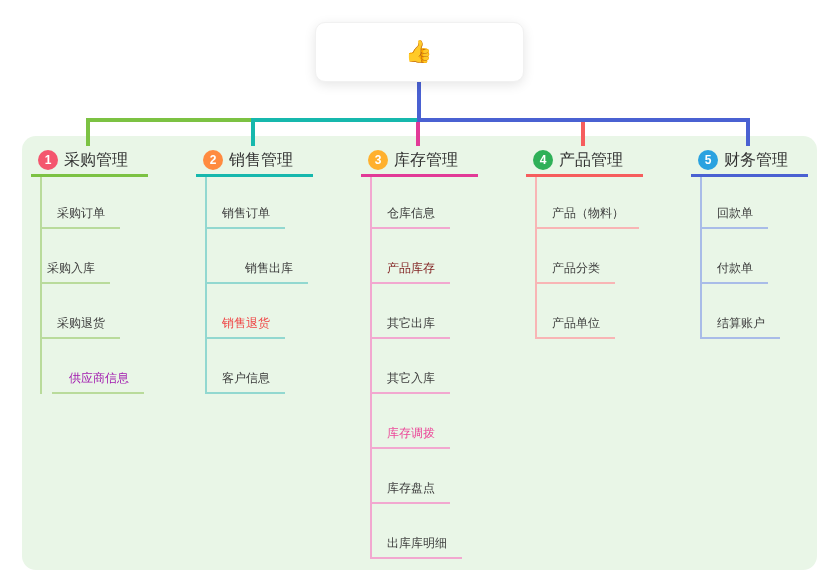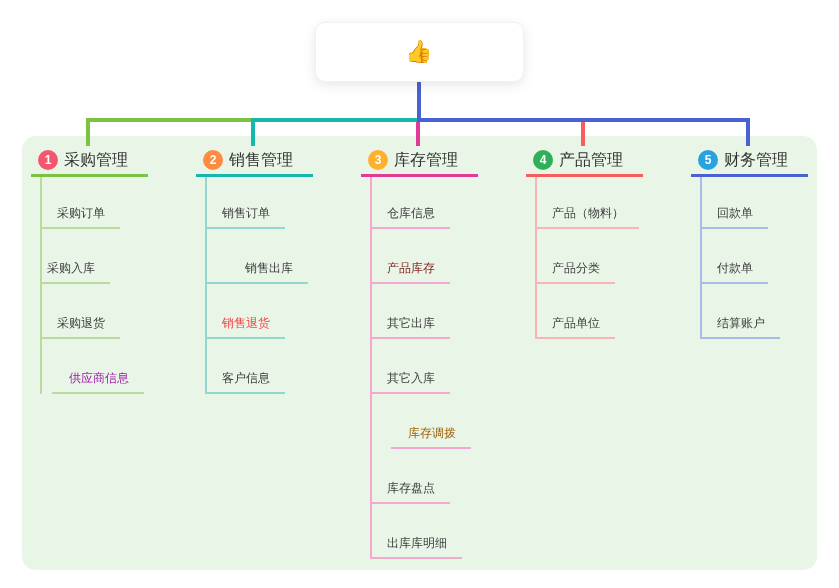--- a/index.html
+++ b/index.html
@@ -82,21 +82,21 @@
       <div class="child-item" style="left: 205px; top: 369px; border-bottom-color: rgb(146, 216, 208); color: rgb(60, 60, 60); text-align: center;">客户信息</div>
       <div class="branch-label" style="left: 361px; top: 149px; border-bottom-color: rgb(226, 58, 151);">
         <span class="badge" style="background: rgb(255, 176, 46);">3</span>
         <span>库存管理</span>
       </div>
       <div class="spine" style="left: 370px; top: 177px; height: 382px; background: rgb(242, 168, 208);"></div>
       <div class="child-item" style="left: 370px; top: 204px; border-bottom-color: rgb(242, 168, 208); color: rgb(60, 60, 60);">仓库信息</div>
       <div class="child-item" style="left: 370px; top: 259px; border-bottom-color: rgb(242, 168, 208); color: #7f1d1d;">产品库存</div>
       <div class="child-item" style="left: 370px; top: 314px; border-bottom-color: rgb(242, 168, 208); color: rgb(60, 60, 60);">其它出库</div>
       <div class="child-item" style="left: 370px; top: 369px; border-bottom-color: rgb(242, 168, 208); color: rgb(60, 60, 60);">其它入库</div>
-      <div class="child-item" style="left: 391px; top: 424px; border-bottom-color: rgb(242, 168, 208); color: #a16207;">库存调拨</div>
+      <div class="child-item" style="left: 370px; top: 424px; border-bottom-color: rgb(242, 168, 208); color: #ec4899;">库存调拨</div>
       <div class="child-item" style="left: 370px; top: 479px; border-bottom-color: rgb(242, 168, 208); color: rgb(60, 60, 60);">库存盘点</div>
       <div class="child-item" style="left: 370px; top: 534px; border-bottom-color: rgb(242, 168, 208); color: rgb(60, 60, 60);">出库库明细</div>
       <div class="branch-label" style="left: 526px; top: 149px; border-bottom-color: rgb(246, 93, 93);">
         <span class="badge" style="background: rgb(47, 176, 88);">4</span>
         <span>产品管理</span>
       </div>
       <div class="spine" style="left: 535px; top: 177px; height: 162px; background: rgb(248, 181, 181);"></div>
       <div class="child-item" style="left: 535px; top: 204px; border-bottom-color: rgb(248, 181, 181); color: rgb(60, 60, 60);">产品（物料）</div>
       <div class="child-item" style="left: 535px; top: 259px; border-bottom-color: rgb(248, 181, 181); color: rgb(60, 60, 60);">产品分类</div>
       <div class="child-item" style="left: 535px; top: 314px; border-bottom-color: rgb(248, 181, 181); color: rgb(60, 60, 60);">产品单位</div>

